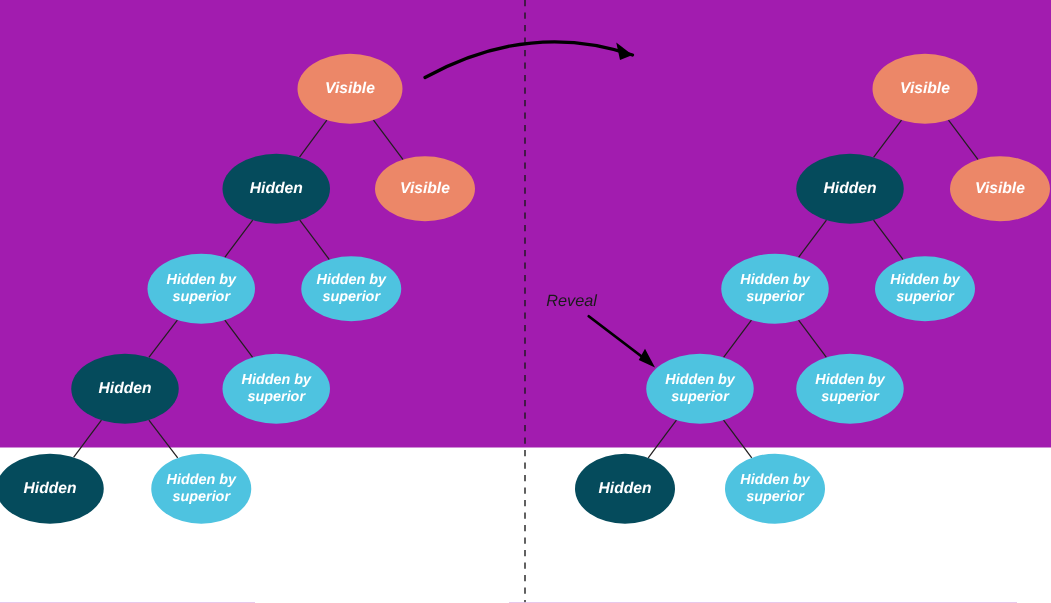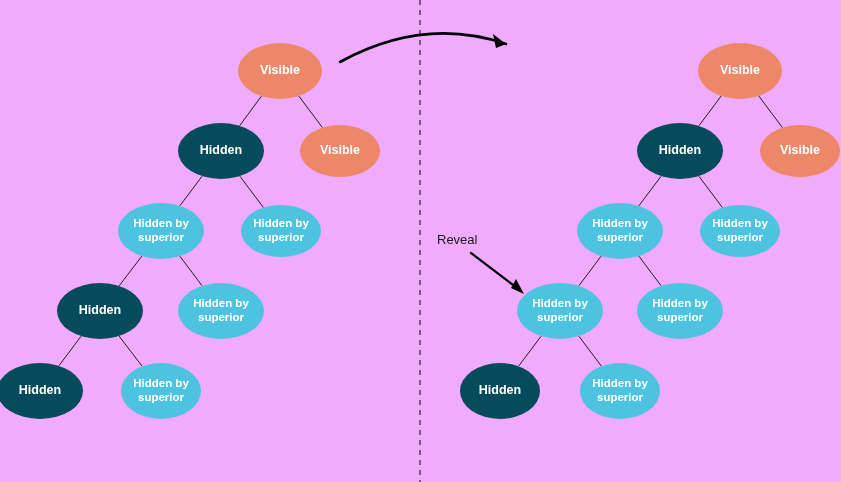--- a/index.html
+++ b/index.html
@@ -9,22 +9,23 @@
   }
   body {
     width: 841px;
     height: 482px;
     overflow: hidden;
     font-family: "Liberation Sans", sans-serif;
   }
   #diagram-root {
     position: relative;
     width: 841px;
-    height: 482px;
-    background: #f0abfc;
+    height: 358px;
+    background: #a21caf;
+    font-style: italic;
   }
   svg.canvas {
     display: block;
     width: 841px;
     height: 482px;
   }
   .node-label {
     font-family: "Liberation Sans", sans-serif;
     font-weight: bold;
     font-size: 12.5px;

